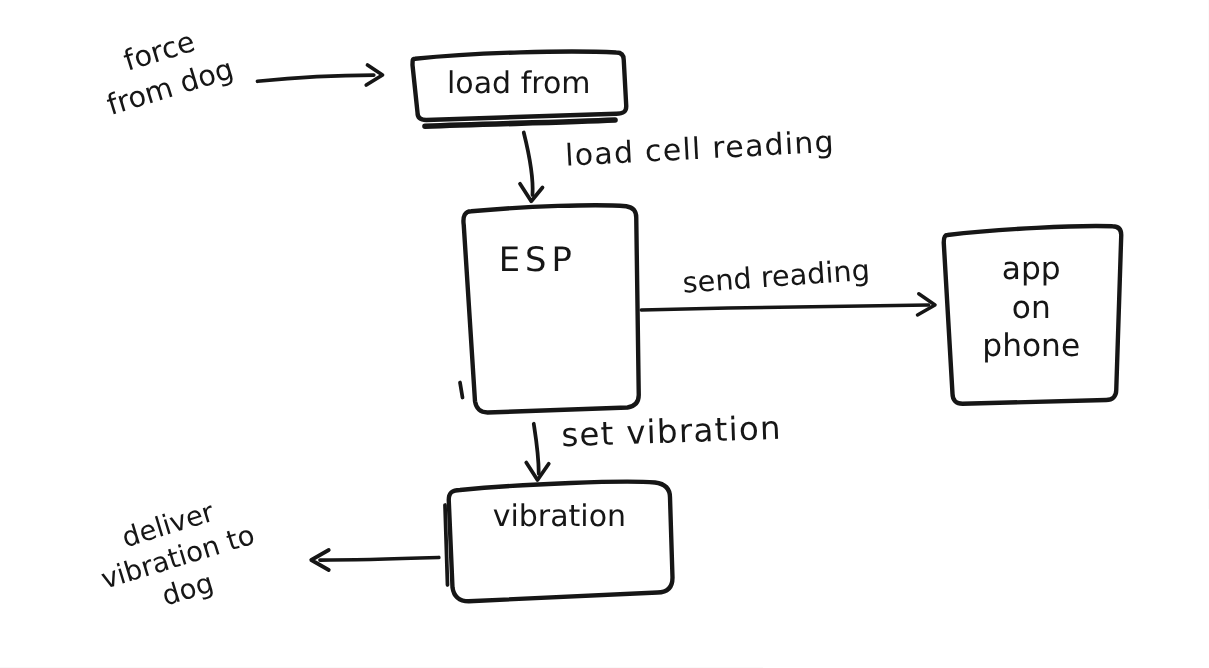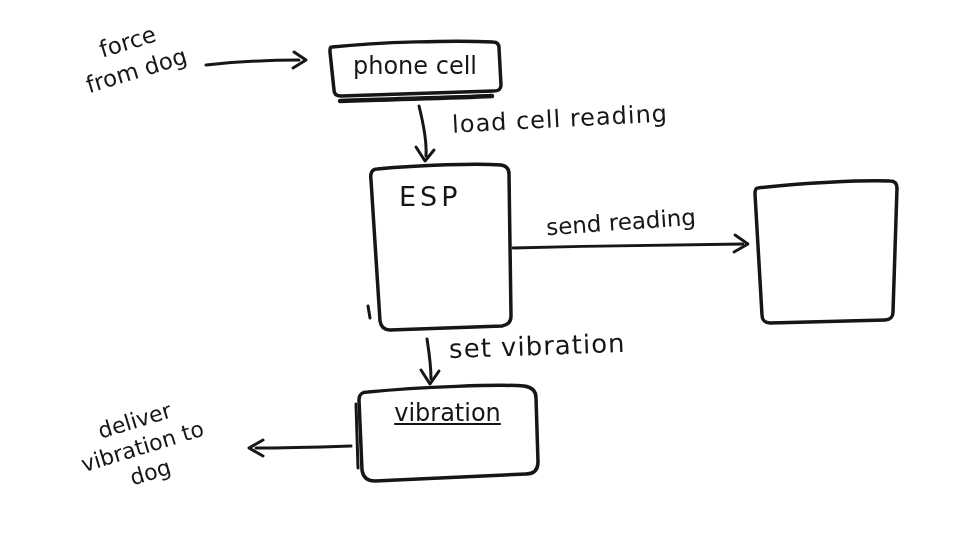--- a/index.html
+++ b/index.html
@@ -17,25 +17,25 @@
   .ink { stroke: #161616; fill: none; stroke-linecap: round; stroke-linejoin: round; }
   .label {
     position: absolute;
     color: #161616;
     font-family: "DejaVu Sans", sans-serif;
     white-space: nowrap;
   }
   .t-force       { left: 50px;  top: 26px;  width: 164px; text-align: center; font-size: 23px; line-height: 30px; transform: rotate(-17deg); }
   .t-loadcell    { left: 330px; top: 52px;  width: 170px; text-align: center; font-size: 24px; }
   .t-lcreading   { left: 452px; top: 105px; font-size: 24px; transform: rotate(-3deg); letter-spacing: 1px; }
-  .t-esp         { left: 399px; top: 181px; font-size: 27px; letter-spacing: 4px; text-align: right; }
+  .t-esp         { left: 399px; top: 193px; font-size: 27px; letter-spacing: 4px; text-align: right; }
   .t-sendreading { left: 546px; top: 209px; font-size: 23px; transform: rotate(-4deg); }
   .t-app         { left: 756px; top: 199px; width: 138px; text-align: center; font-size: 25px; line-height: 31px; }
   .t-setvib      { left: 449px; top: 331px; font-size: 26px; transform: rotate(-2deg); letter-spacing: 1px; }
-  .t-motor       { left: 360px; top: 398px; width: 175px; text-align: center; font-size: 24px; line-height: 30px; text-decoration: underline; }
+  .t-motor       { left: 360px; top: 398px; width: 175px; text-align: center; font-size: 24px; line-height: 30px; }
   .t-deliver     { left: 40px;  top: 406px; width: 205px; text-align: center; font-size: 22px; line-height: 27px; transform: rotate(-17deg); }
   .label div { white-space: nowrap; }
 </style>
 </head>
 <body>
 
 <div class="canvas">
 
   <svg width="967" height="534" viewBox="0 0 967 534">
 
@@ -64,28 +64,33 @@
 
     <path class="ink" stroke-width="3" d="M351 446 C320 447, 288 448, 256 448"></path>
     <path class="ink" stroke-width="3" d="M263 440 L249 448 L263 456"></path>
   </svg>
 
   <div class="label t-force">
     <div>force</div>
     <div>from dog</div>
   </div>
 
-  <div class="label t-loadcell">phone cell</div>
+  <div class="label t-loadcell">load from</div>
 
   <div class="label t-lcreading">load cell reading</div>
 
   <div class="label t-esp">ESP</div>
 
   <div class="label t-sendreading">send reading</div>
 
+  <div class="label t-app">
+    <div>app</div>
+    <div>on</div>
+    <div>phone</div>
+  </div>
 
   <div class="label t-setvib">set vibration</div>
 
   <div class="label t-motor">
     <div>vibration</div>
   </div>
 
   <div class="label t-deliver">
     <div>deliver</div>
     <div>vibration to</div>

